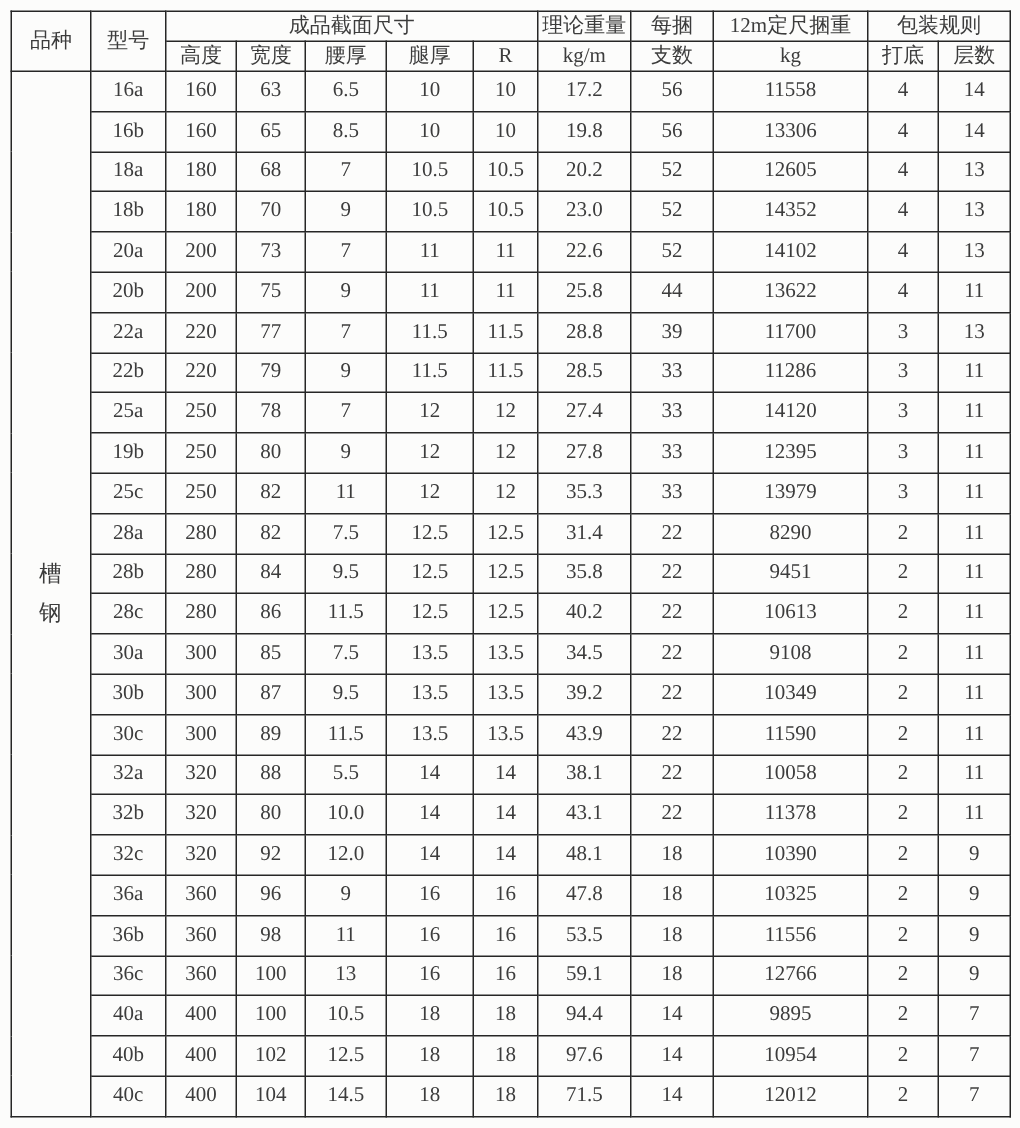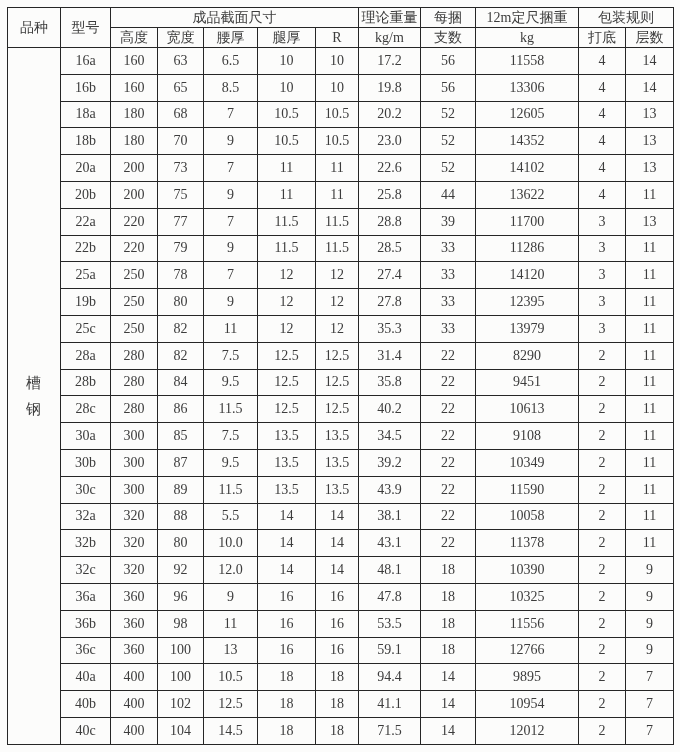--- a/index.html
+++ b/index.html
@@ -399,21 +399,21 @@
           <td>2</td>
           <td>7</td>
         </tr>
         <tr>
           <td>40b</td>
           <td>400</td>
           <td>102</td>
           <td>12.5</td>
           <td>18</td>
           <td>18</td>
-          <td>41.1</td>
+          <td>97.6</td>
           <td>14</td>
           <td>10954</td>
           <td>2</td>
           <td>7</td>
         </tr>
         <tr>
           <td>40c</td>
           <td>400</td>
           <td>104</td>
           <td>14.5</td>

